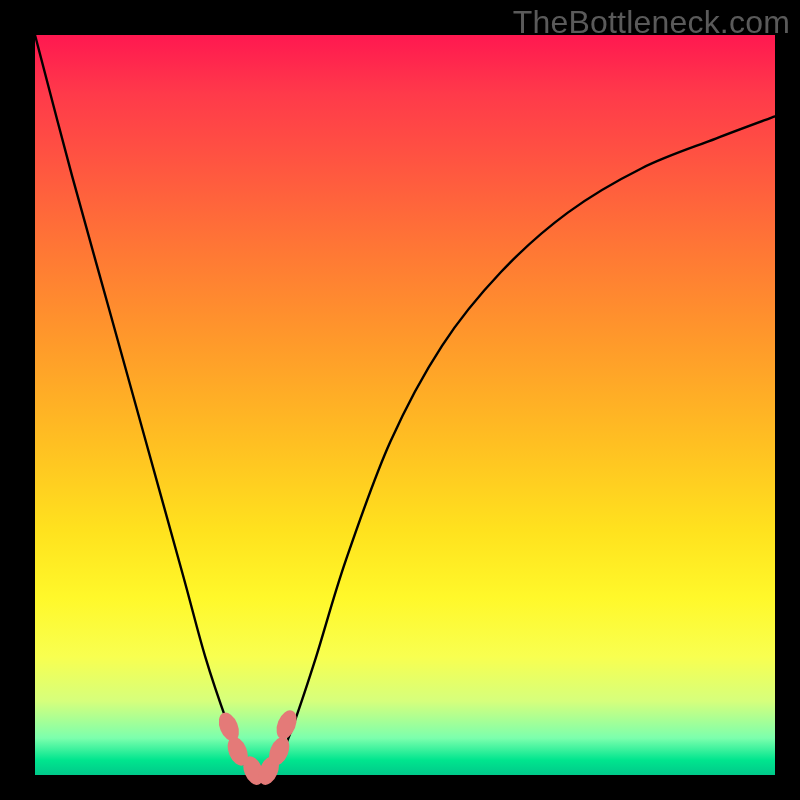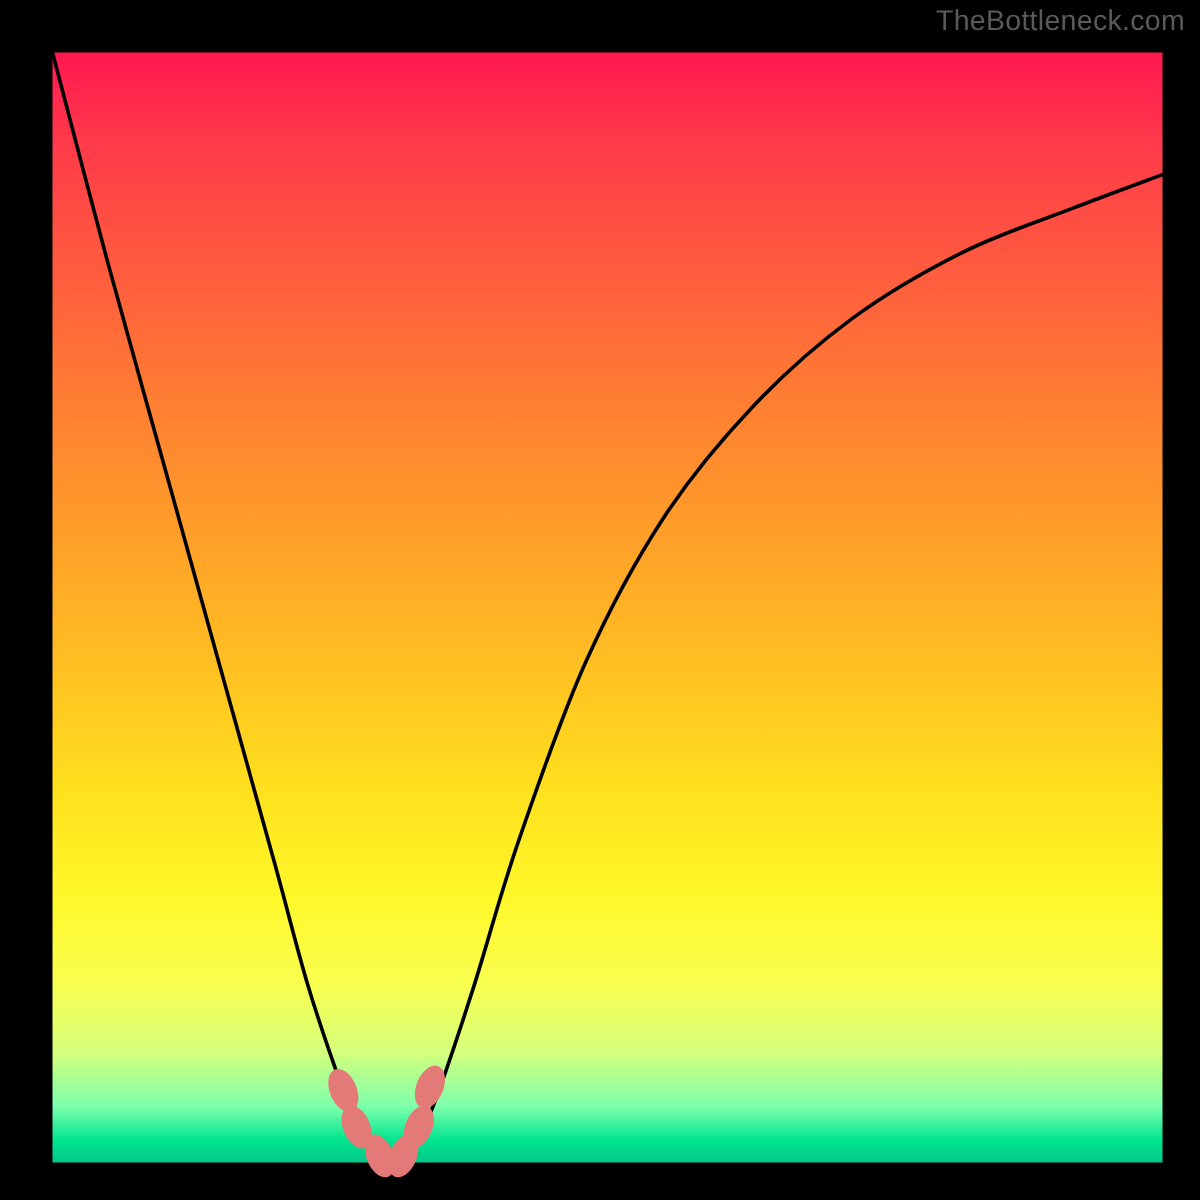--- a/index.html
+++ b/index.html
@@ -32,21 +32,21 @@
       #d6ff7c 90%,
       #7cffad 95%,
       #00e58e 98%,
       #00c98a 100%
     );
   }
   .watermark {
     position: absolute;
     top: 4px;
     right: 10px;
-    font-size: 19px;
+    font-size: 32px;
     color: #5a5a5a;
     letter-spacing: 0.2px;
     font-weight: 400;
     user-select: none;
   }
   svg.curve {
     position: absolute;
     left: 0;
     top: 0;
   }

